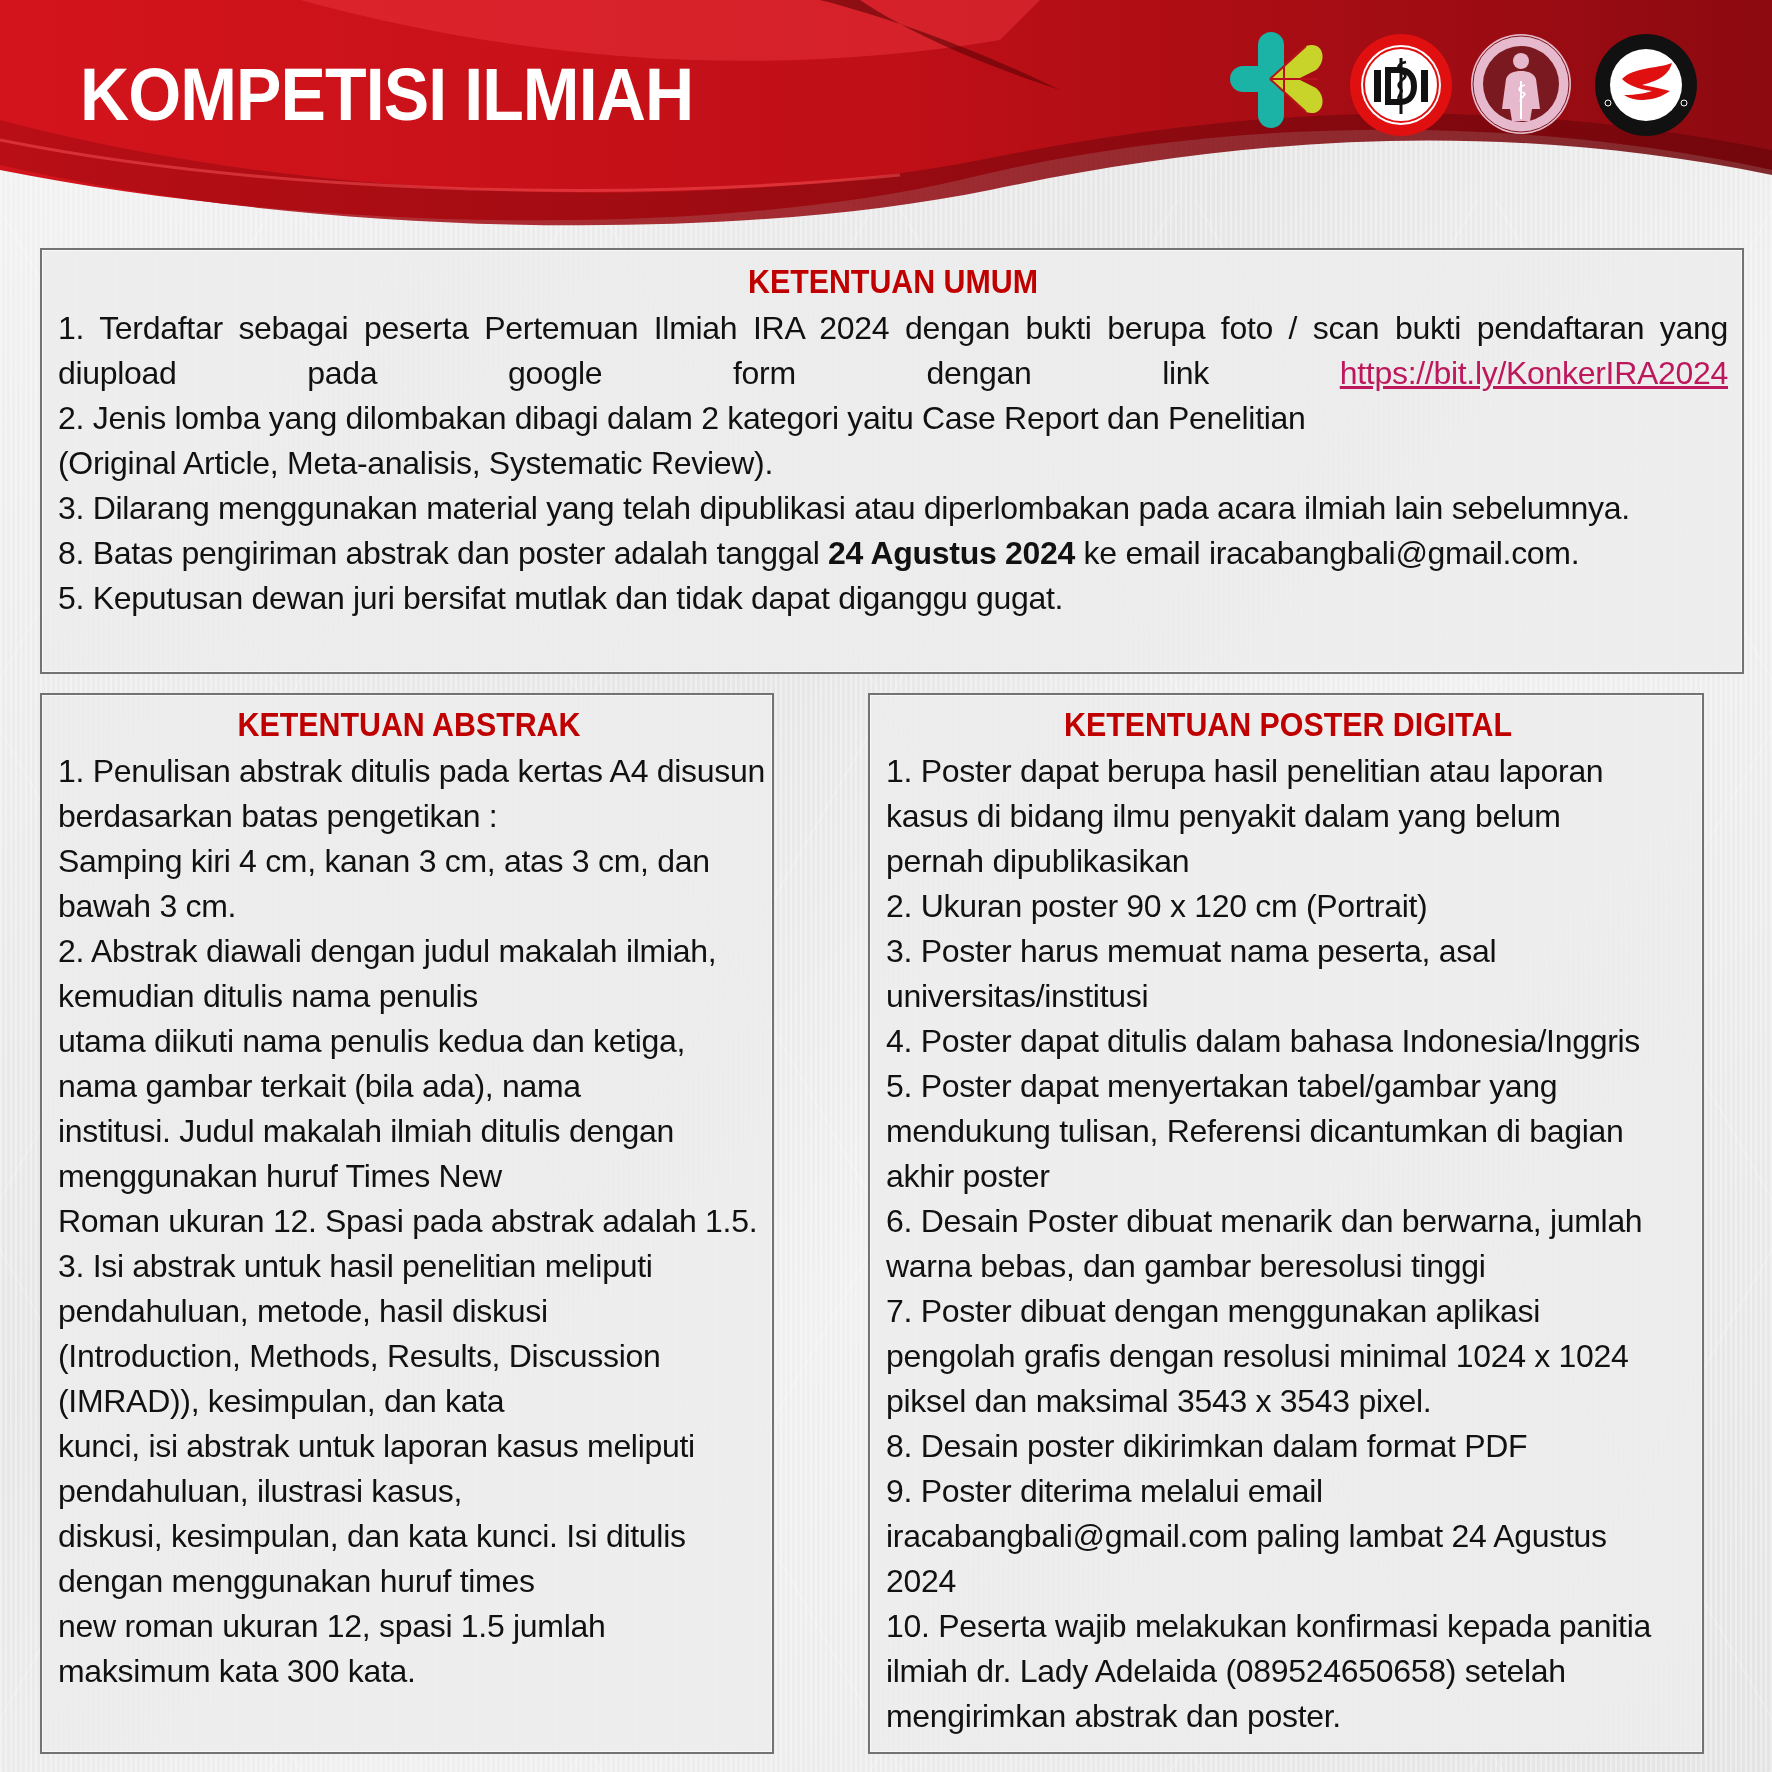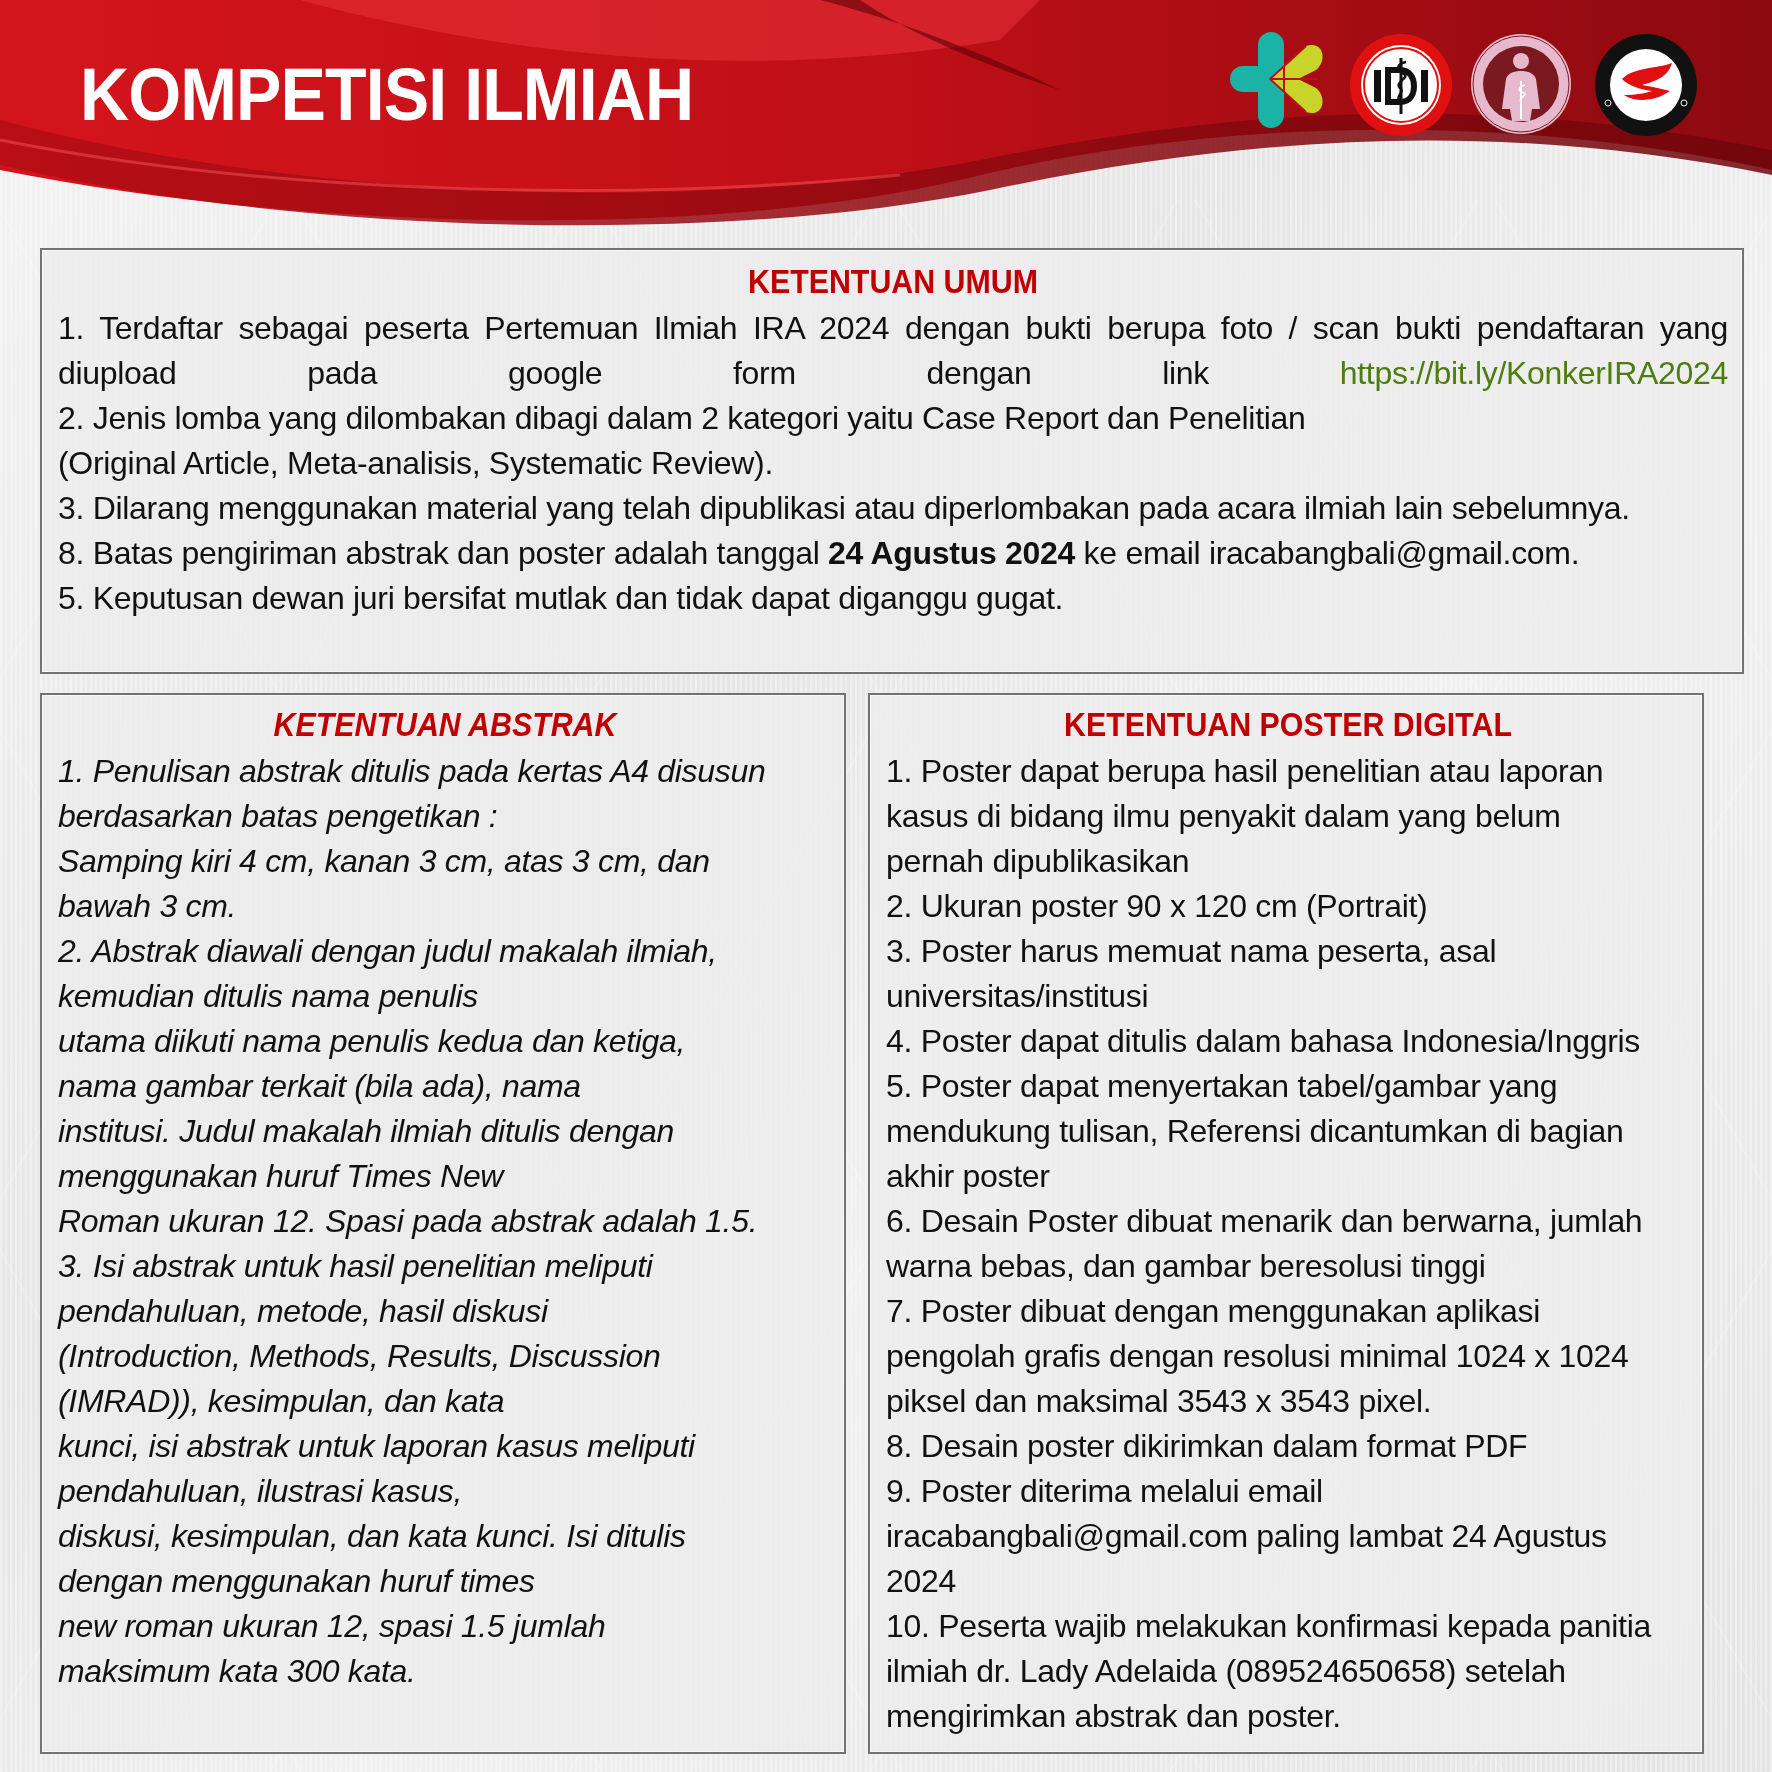--- a/index.html
+++ b/index.html
@@ -37,26 +37,26 @@
     text-align: center; color: #c00000; font-weight: bold;
     font-size: 33px; line-height: 40px; margin: 0;
     transform: scaleX(0.92);
   }
   .panel-body {
     font-size: 32px; line-height: 45px; color: #111; margin: 0;
     letter-spacing: -0.3px;
   }
   .line { display: block; white-space: nowrap; }
   .justify { text-align: justify; text-align-last: justify; white-space: normal; }
-  .link { color: #4d7c0f; }
+  .link { text-decoration: underline; color: #be185d; }
   b { font-weight: bold; }
 
   #umum { left: 40px; top: 248px; width: 1704px; height: 426px; padding: 12px 14px 0 16px; }
   #umum .panel-body { margin-top: 4px; }
-  #abstrak { left: 40px; top: 693px; width: 806px; height: 1061px; padding: 10px 12px 0 16px; font-style: italic; }
+  #abstrak { left: 40px; top: 693px; width: 734px; height: 1061px; padding: 10px 12px 0 16px; }
   #poster { left: 868px; top: 693px; width: 836px; height: 1061px; padding: 10px 12px 0 16px; }
   #abstrak .panel-body, #poster .panel-body { margin-top: 4px; }
 </style>
 </head>
 <body>
 
 <div class="lattice"></div>
 
 <div class="banner">
   <svg width="1772" height="260" viewBox="0 0 1772 260">

